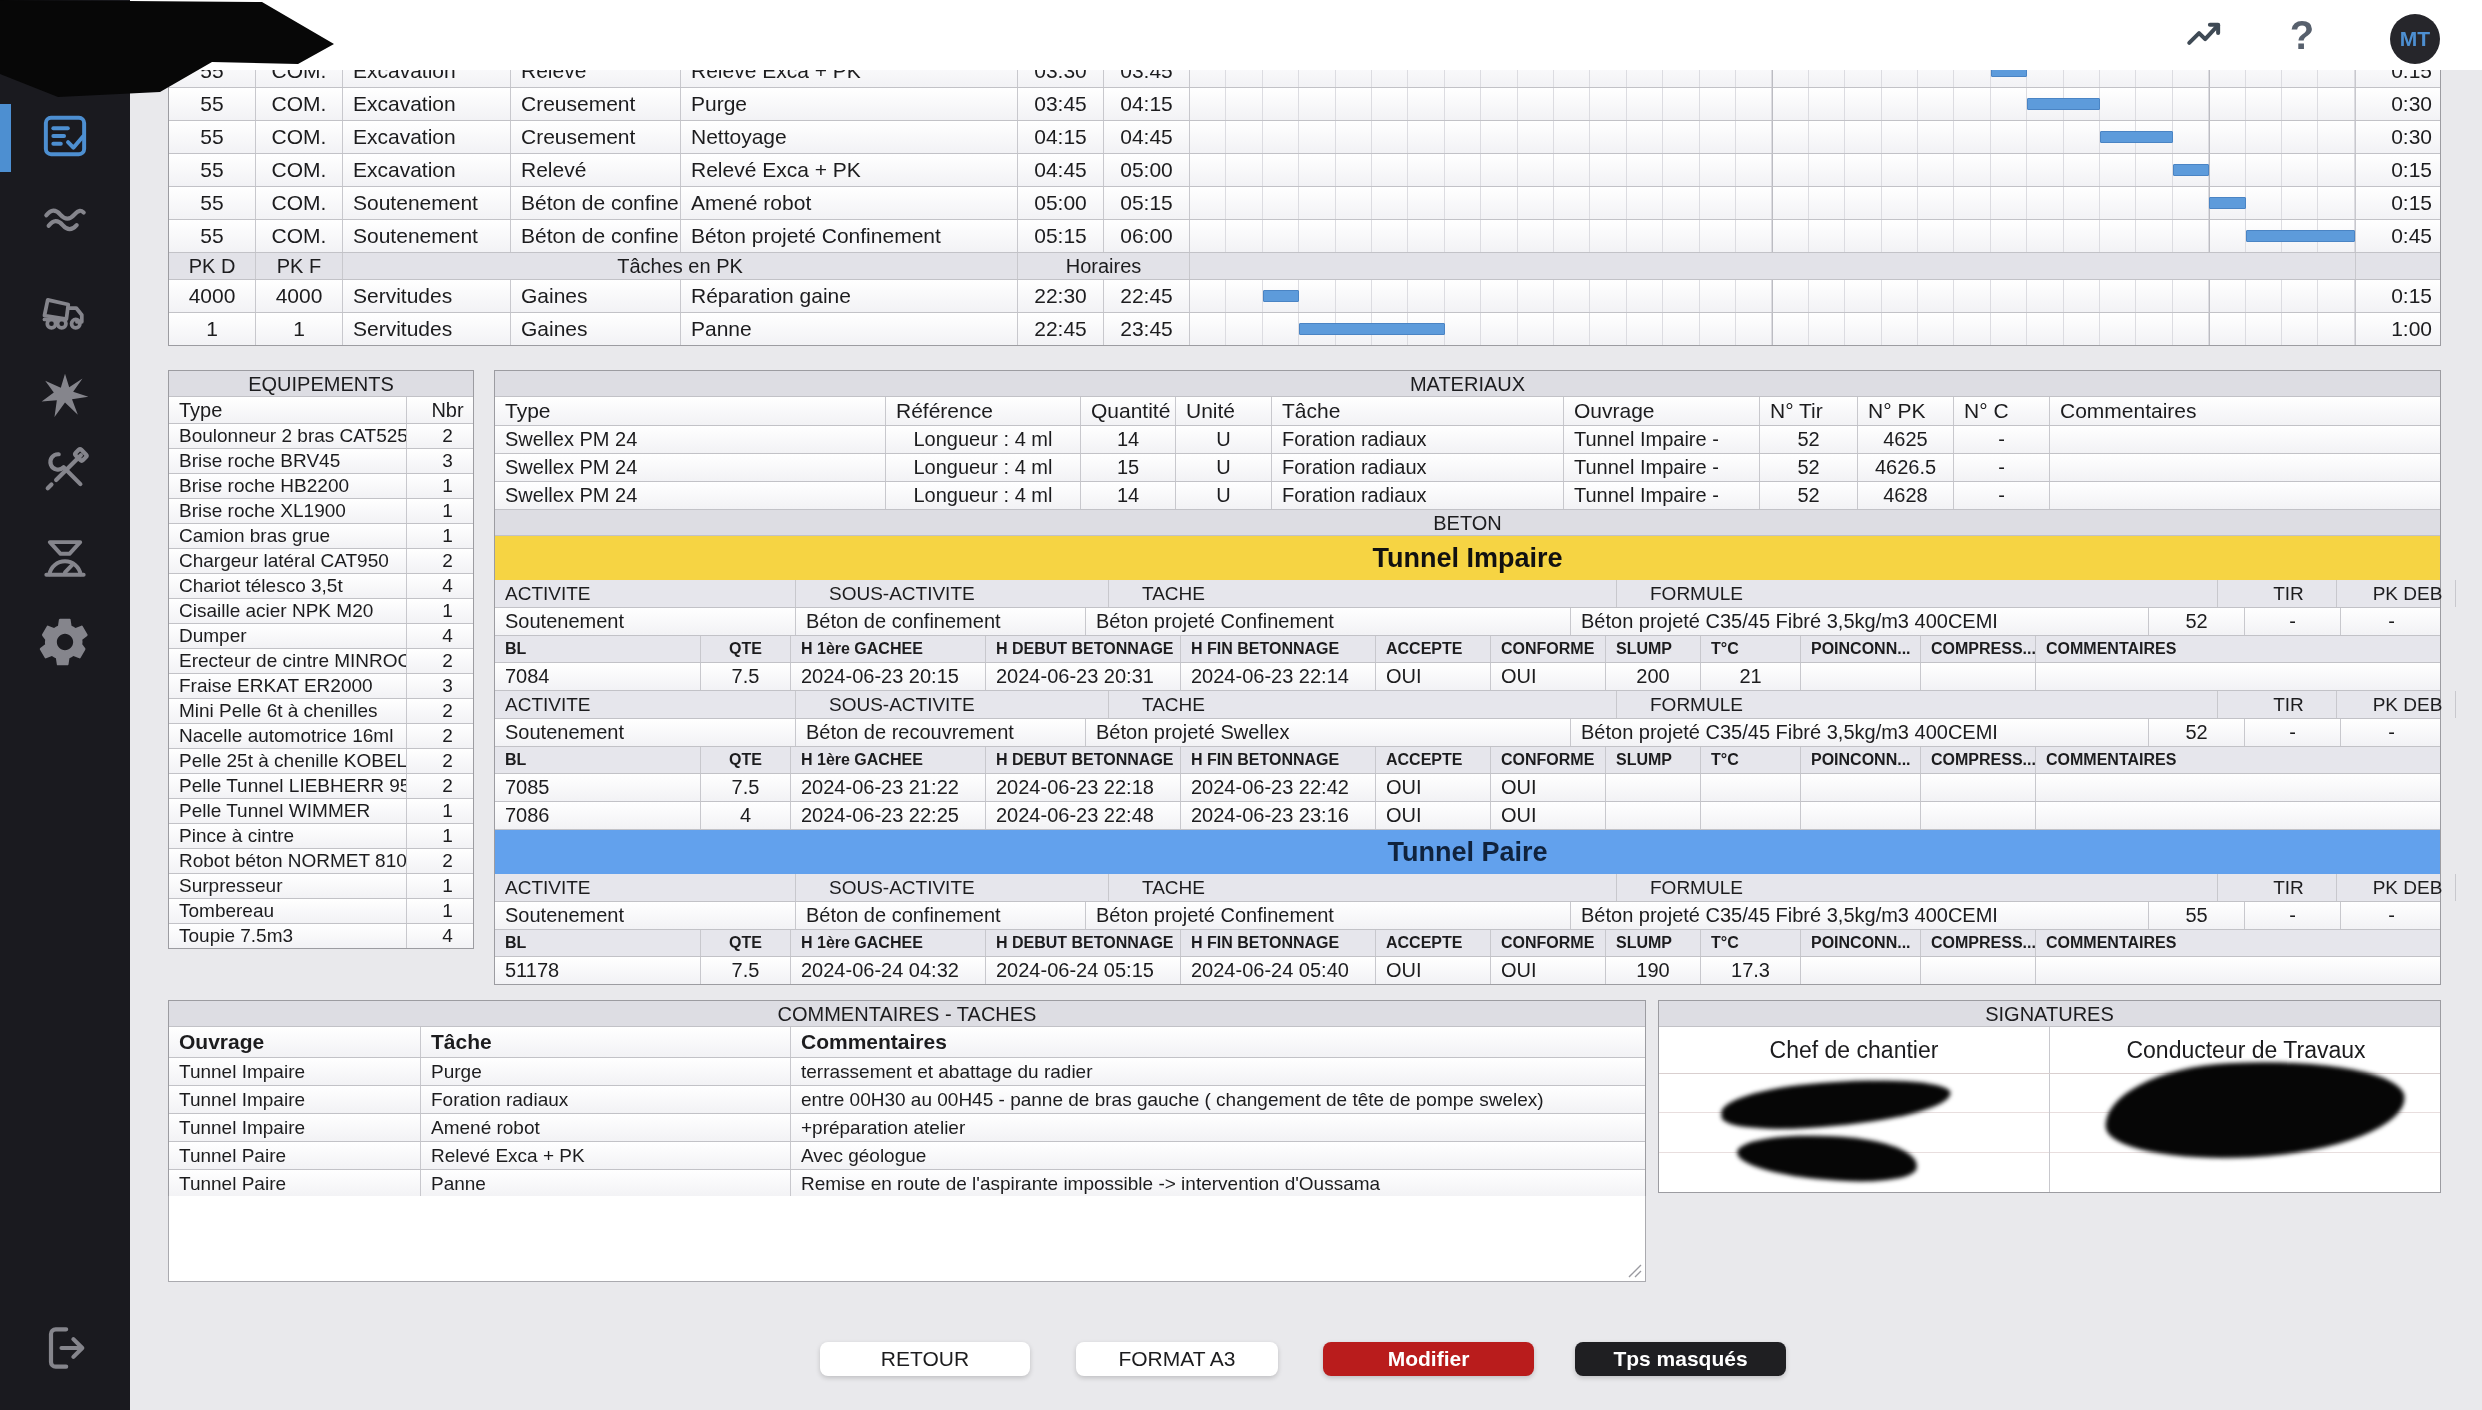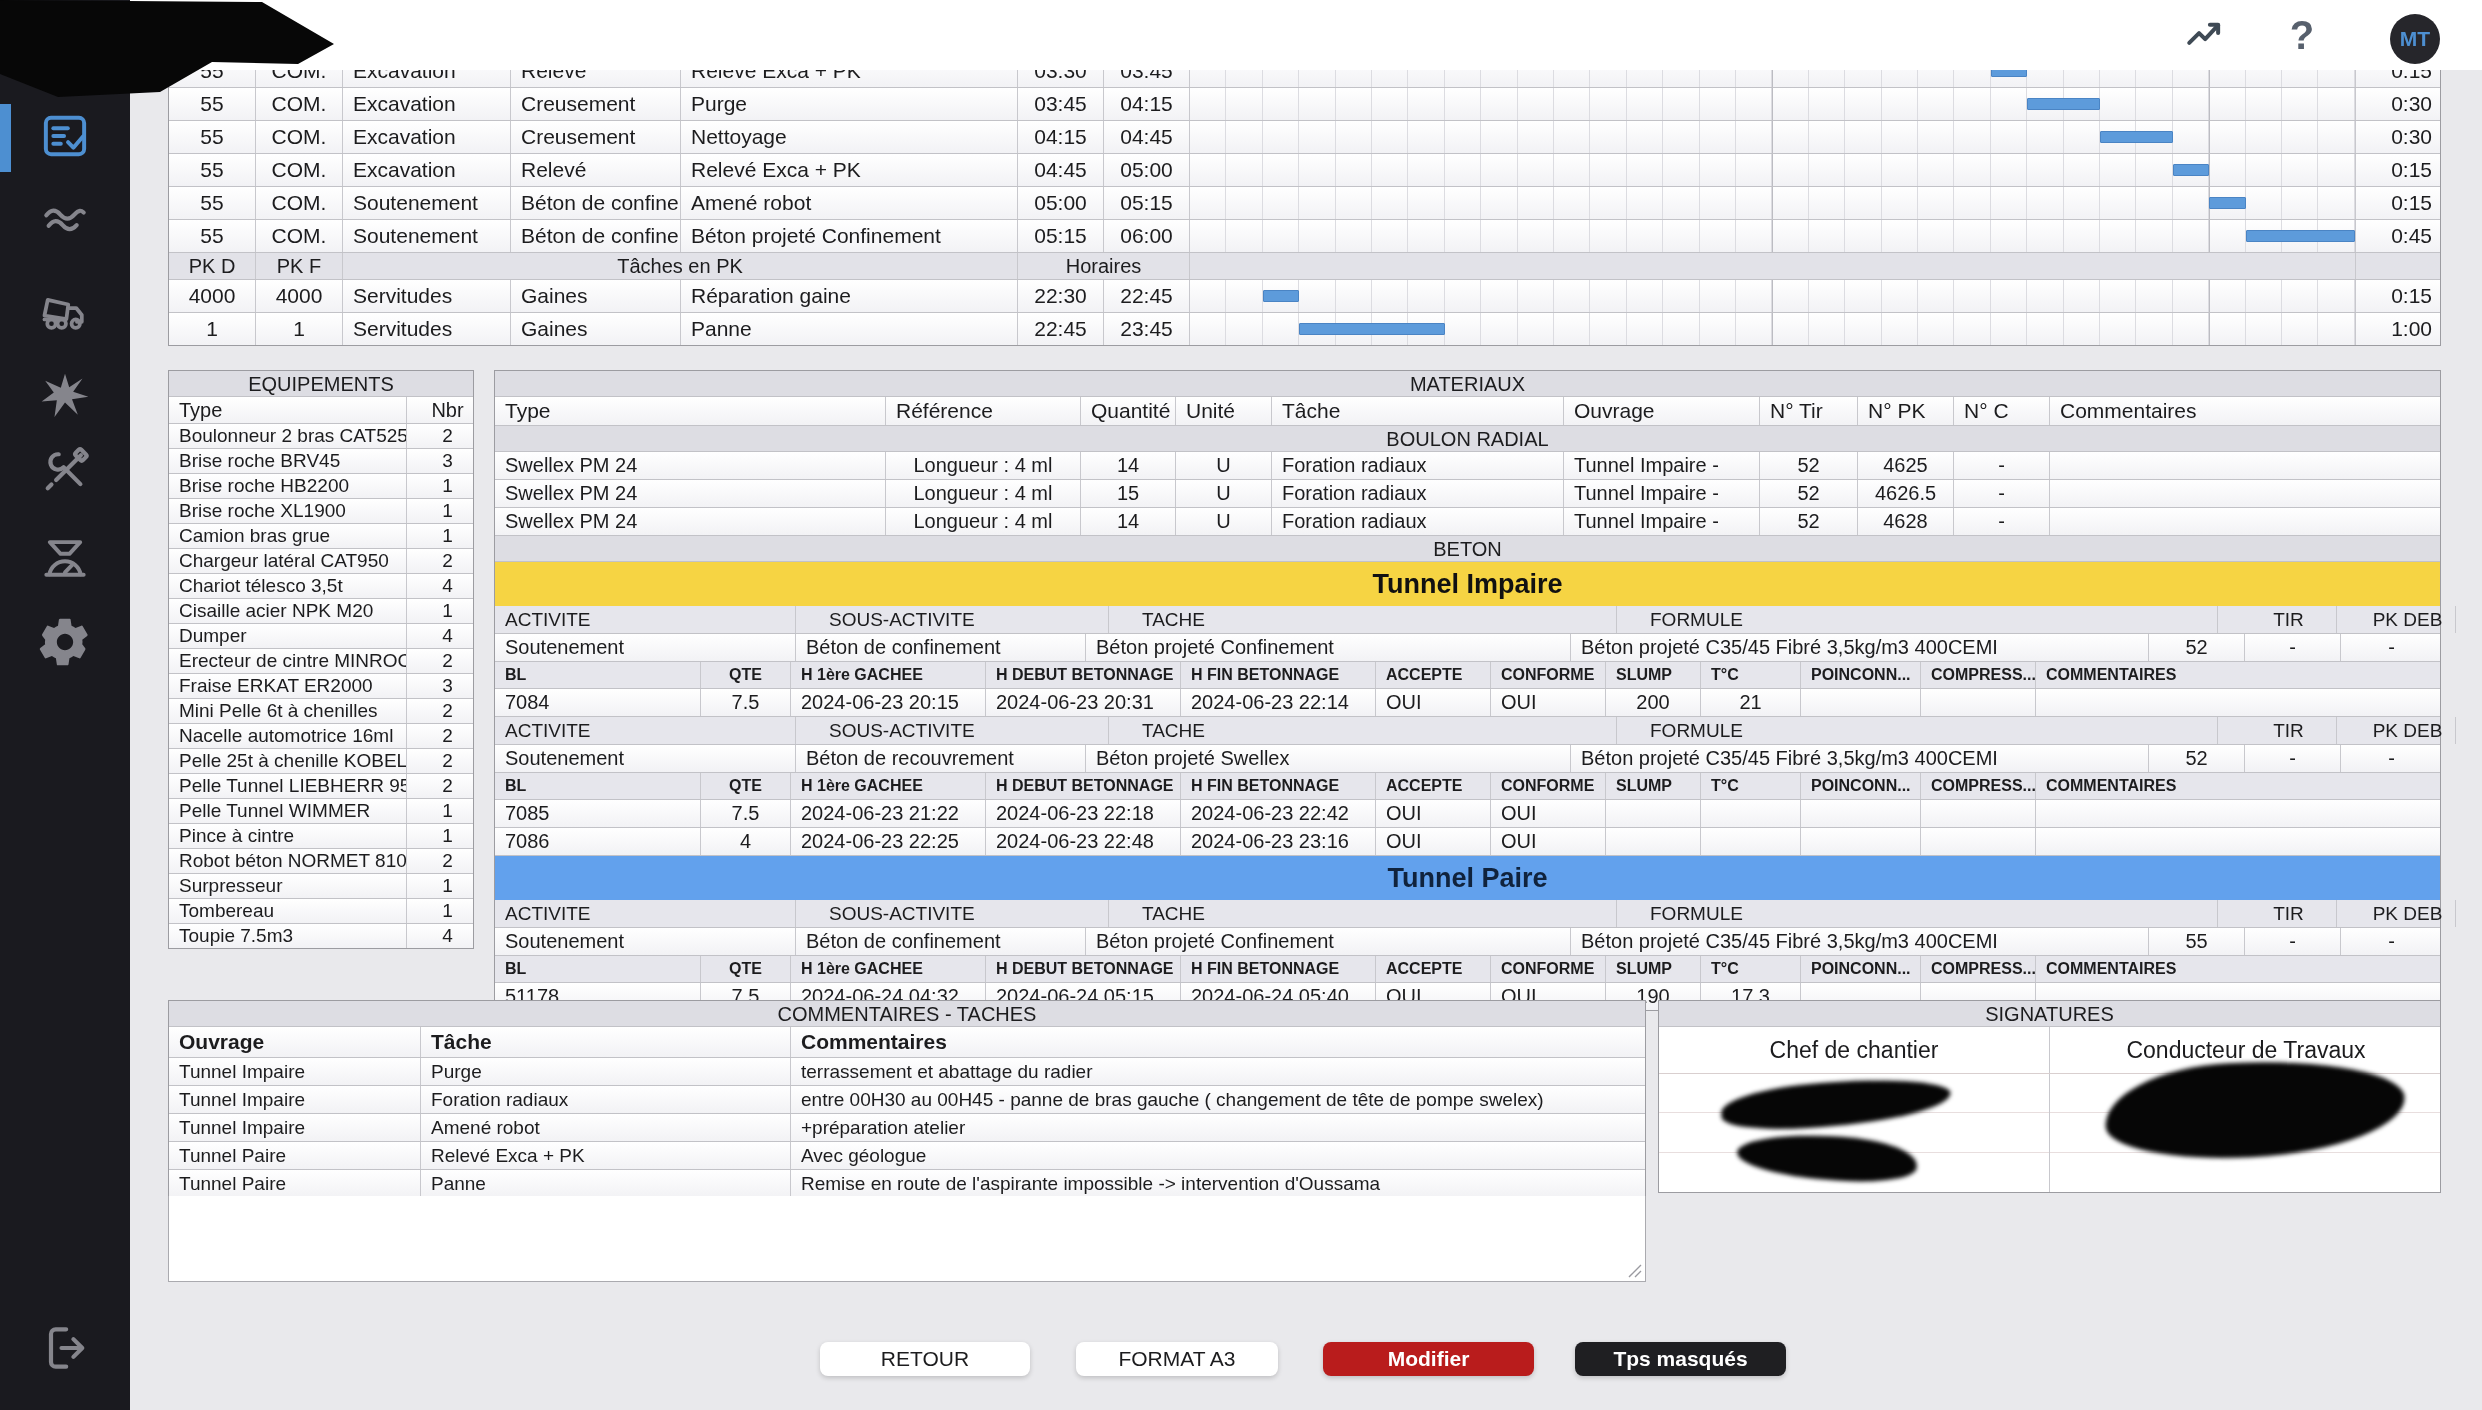--- a/index.html
+++ b/index.html
@@ -424,21 +424,20 @@
       <div class="td">Quantité</div>
       <div class="td">Unité</div>
       <div class="td">Tâche</div>
       <div class="td">Ouvrage</div>
       <div class="td">N° Tir</div>
       <div class="td">N° PK</div>
       <div class="td">N° C</div>
       <div class="td">Commentaires</div>
     </div>
 
-    <div class="secband">BOULON RADIAL</div>
 
     <div class="tr g-mat">
       <div class="td">Swellex PM 24</div>
       <div class="td c">Longueur : 4 ml</div>
       <div class="td c">14</div>
       <div class="td c">U</div>
       <div class="td">Foration radiaux</div>
       <div class="td">Tunnel Impaire -</div>
       <div class="td c">52</div>
       <div class="td c">4625</div>

